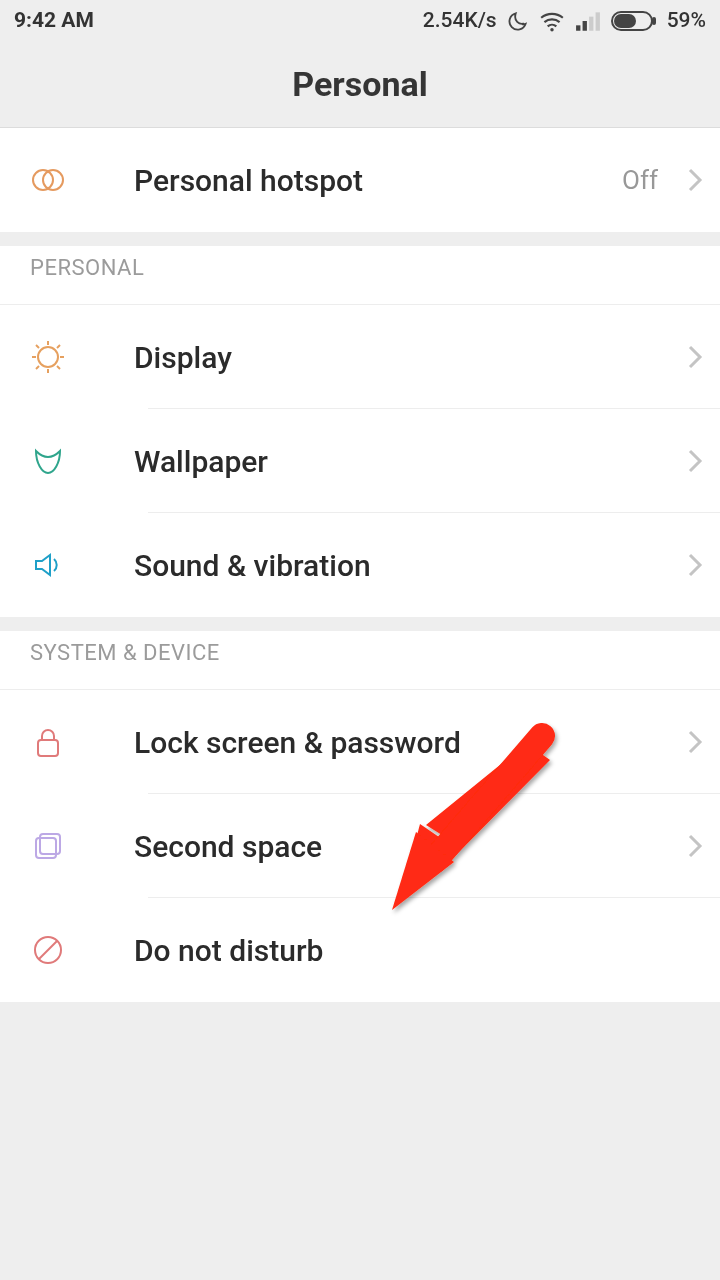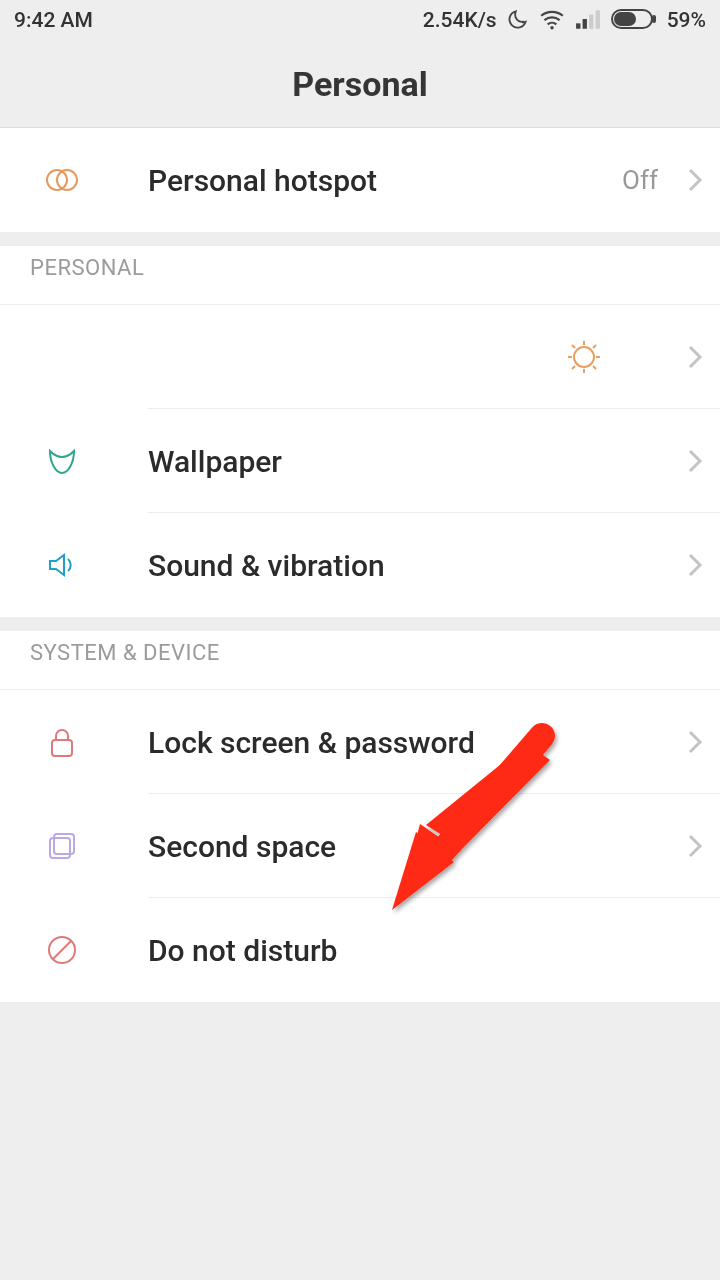--- a/index.html
+++ b/index.html
@@ -22,24 +22,24 @@
     .status-bar {
       height: 40px;
       background: #eeeeee;
       display: flex;
       align-items: center;
       padding: 0 14px;
       font-size: 21px;
       font-weight: 500;
       color: #333;
     }
-    .status-left { flex: 1; }
+    .status-left { flex: 1; font-weight: bold; }
     .status-right {
       display: flex;
-      align-items: flex-start;
+      align-items: flex-end;
       gap: 10px;
     }
     .status-right .icon-slot { display: inline-flex; align-items: center; }
     .battery-pct { font-size: 21px; }
     .net-speed { font-size: 21px; }
 
     
     .title-bar {
       height: 88px;
       background: #eeeeee;
@@ -61,24 +61,23 @@
       color: #9b9b9b;
       font-size: 22px;
       letter-spacing: 0.5px;
       padding: 9px 30px 24px;
       border-bottom: 1px solid #ededed;
     }
     .row {
       display: flex;
       align-items: center;
       height: 104px;
-      padding-left: 30px;
+      padding-left: 16px;
       position: relative;
       background: #ffffff;
-      justify-content: flex-end;
     }
     .row::after {
       content: "";
       position: absolute;
       left: 148px;
       right: 0;
       bottom: 0;
       height: 1px;
       background: #ededed;
     }
@@ -192,20 +191,21 @@
           <line x1="18" y1="30" x2="18" y2="34"></line>
           <line x1="2" y1="18" x2="6" y2="18"></line>
           <line x1="30" y1="18" x2="34" y2="18"></line>
           <line x1="6" y1="6" x2="9" y2="9"></line>
           <line x1="27" y1="27" x2="30" y2="30"></line>
           <line x1="6" y1="30" x2="9" y2="27"></line>
           <line x1="27" y1="9" x2="30" y2="6"></line>
         </g>
       </svg>
     </div>
+    <div class="label-col">Display</div>
     <div class="arrow-col">
       <svg width="16" height="26" viewBox="0 0 16 26">
           <path d="M3 3l10 10L3 23" fill="none" stroke="#c4c4c4" stroke-width="3"></path>
         </svg>
     </div>
   </div>
 
   <div class="row">
     <div class="icon-col">
       <svg width="36" height="36" viewBox="0 0 36 36">

